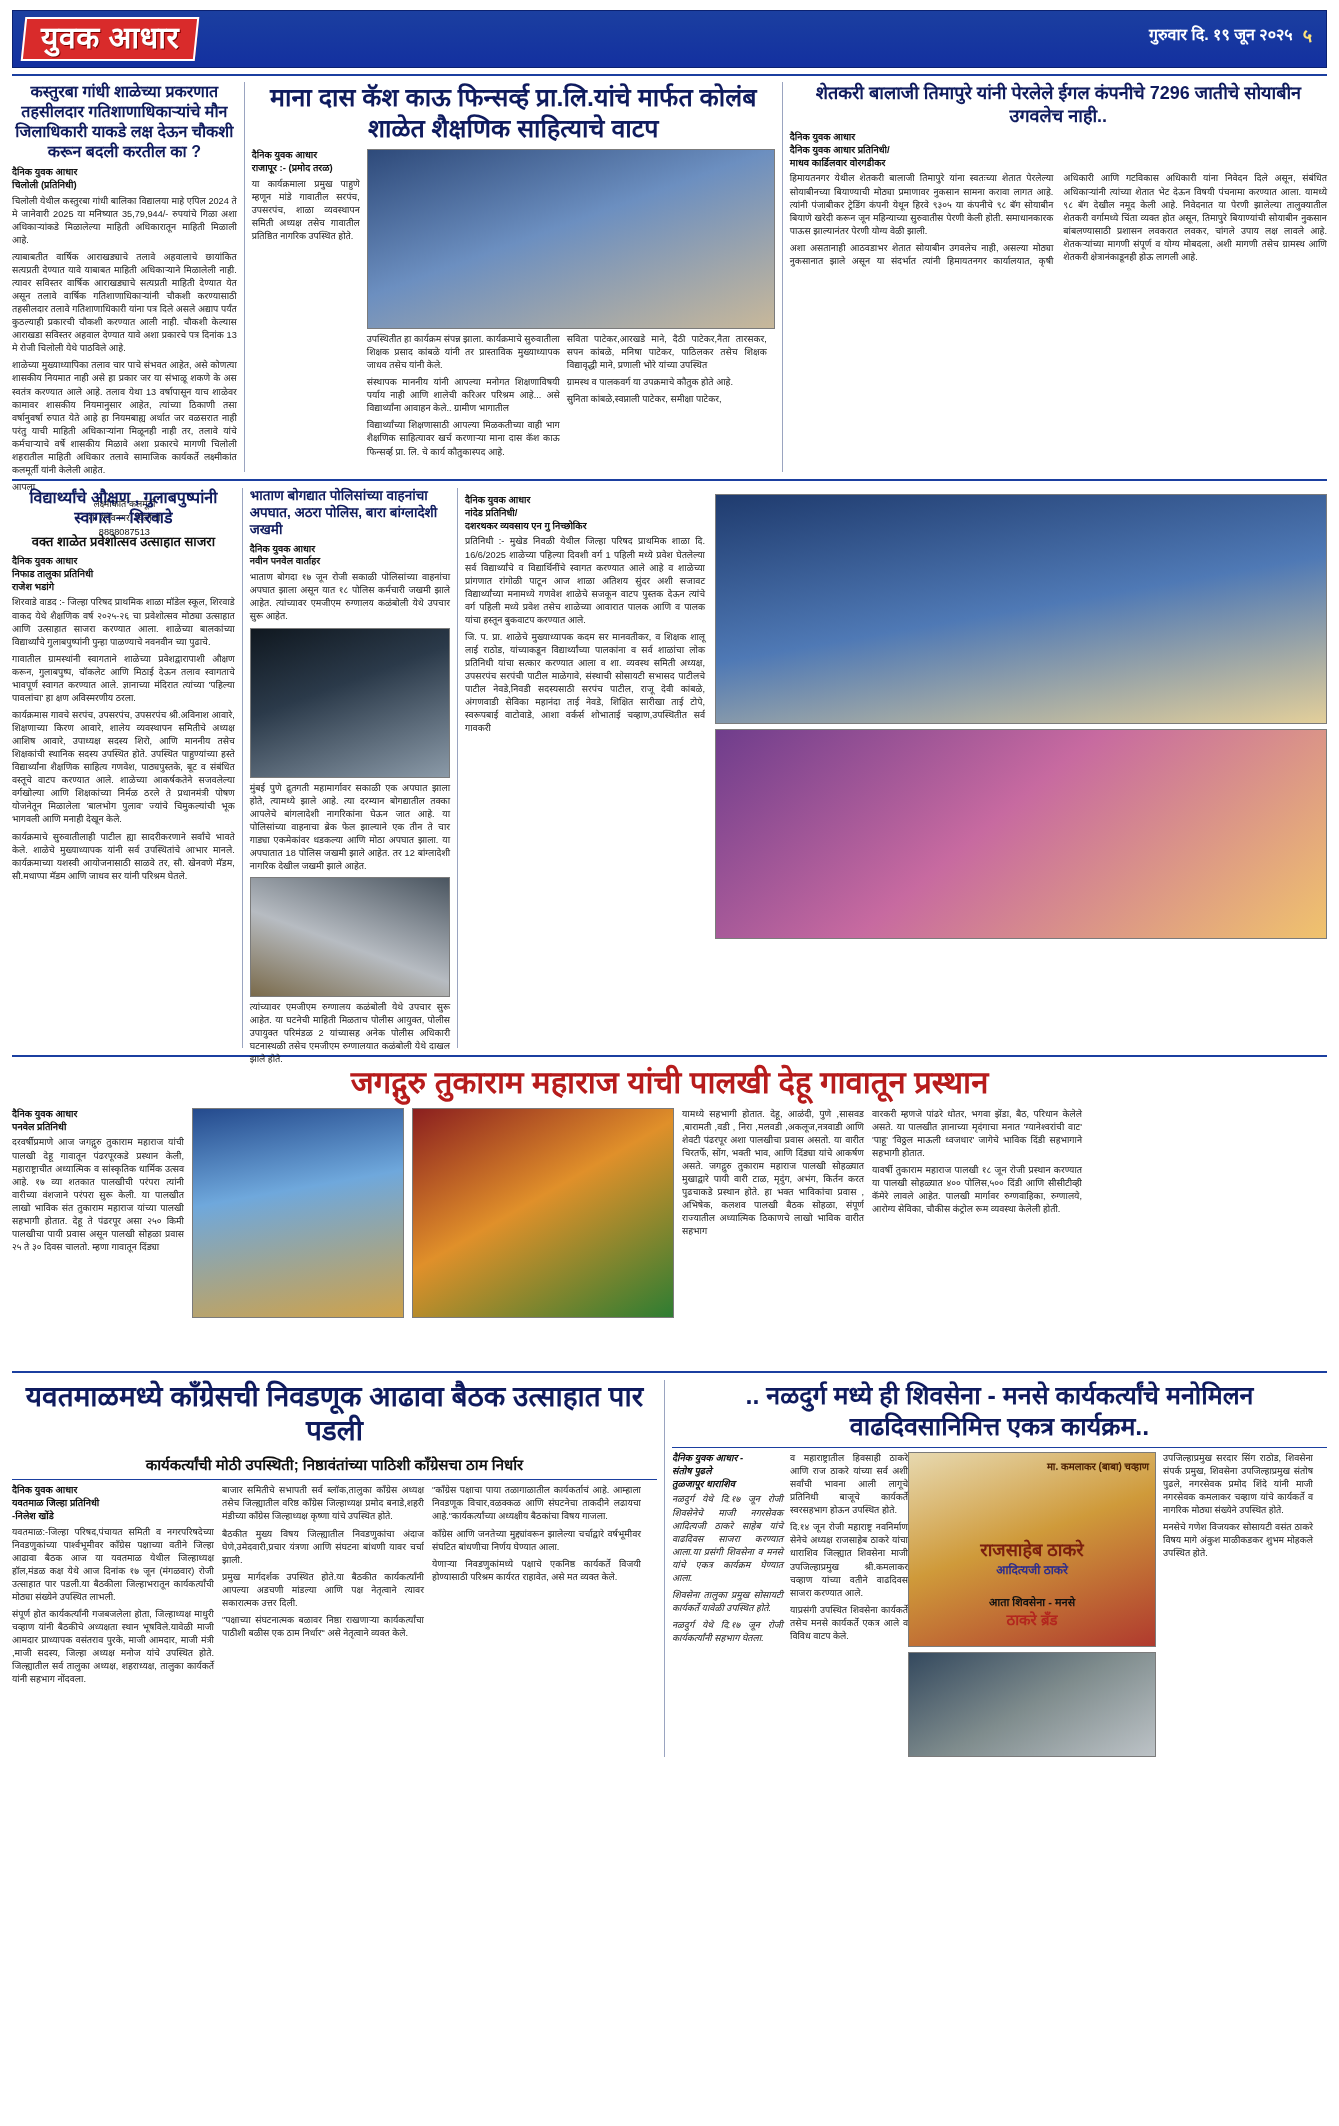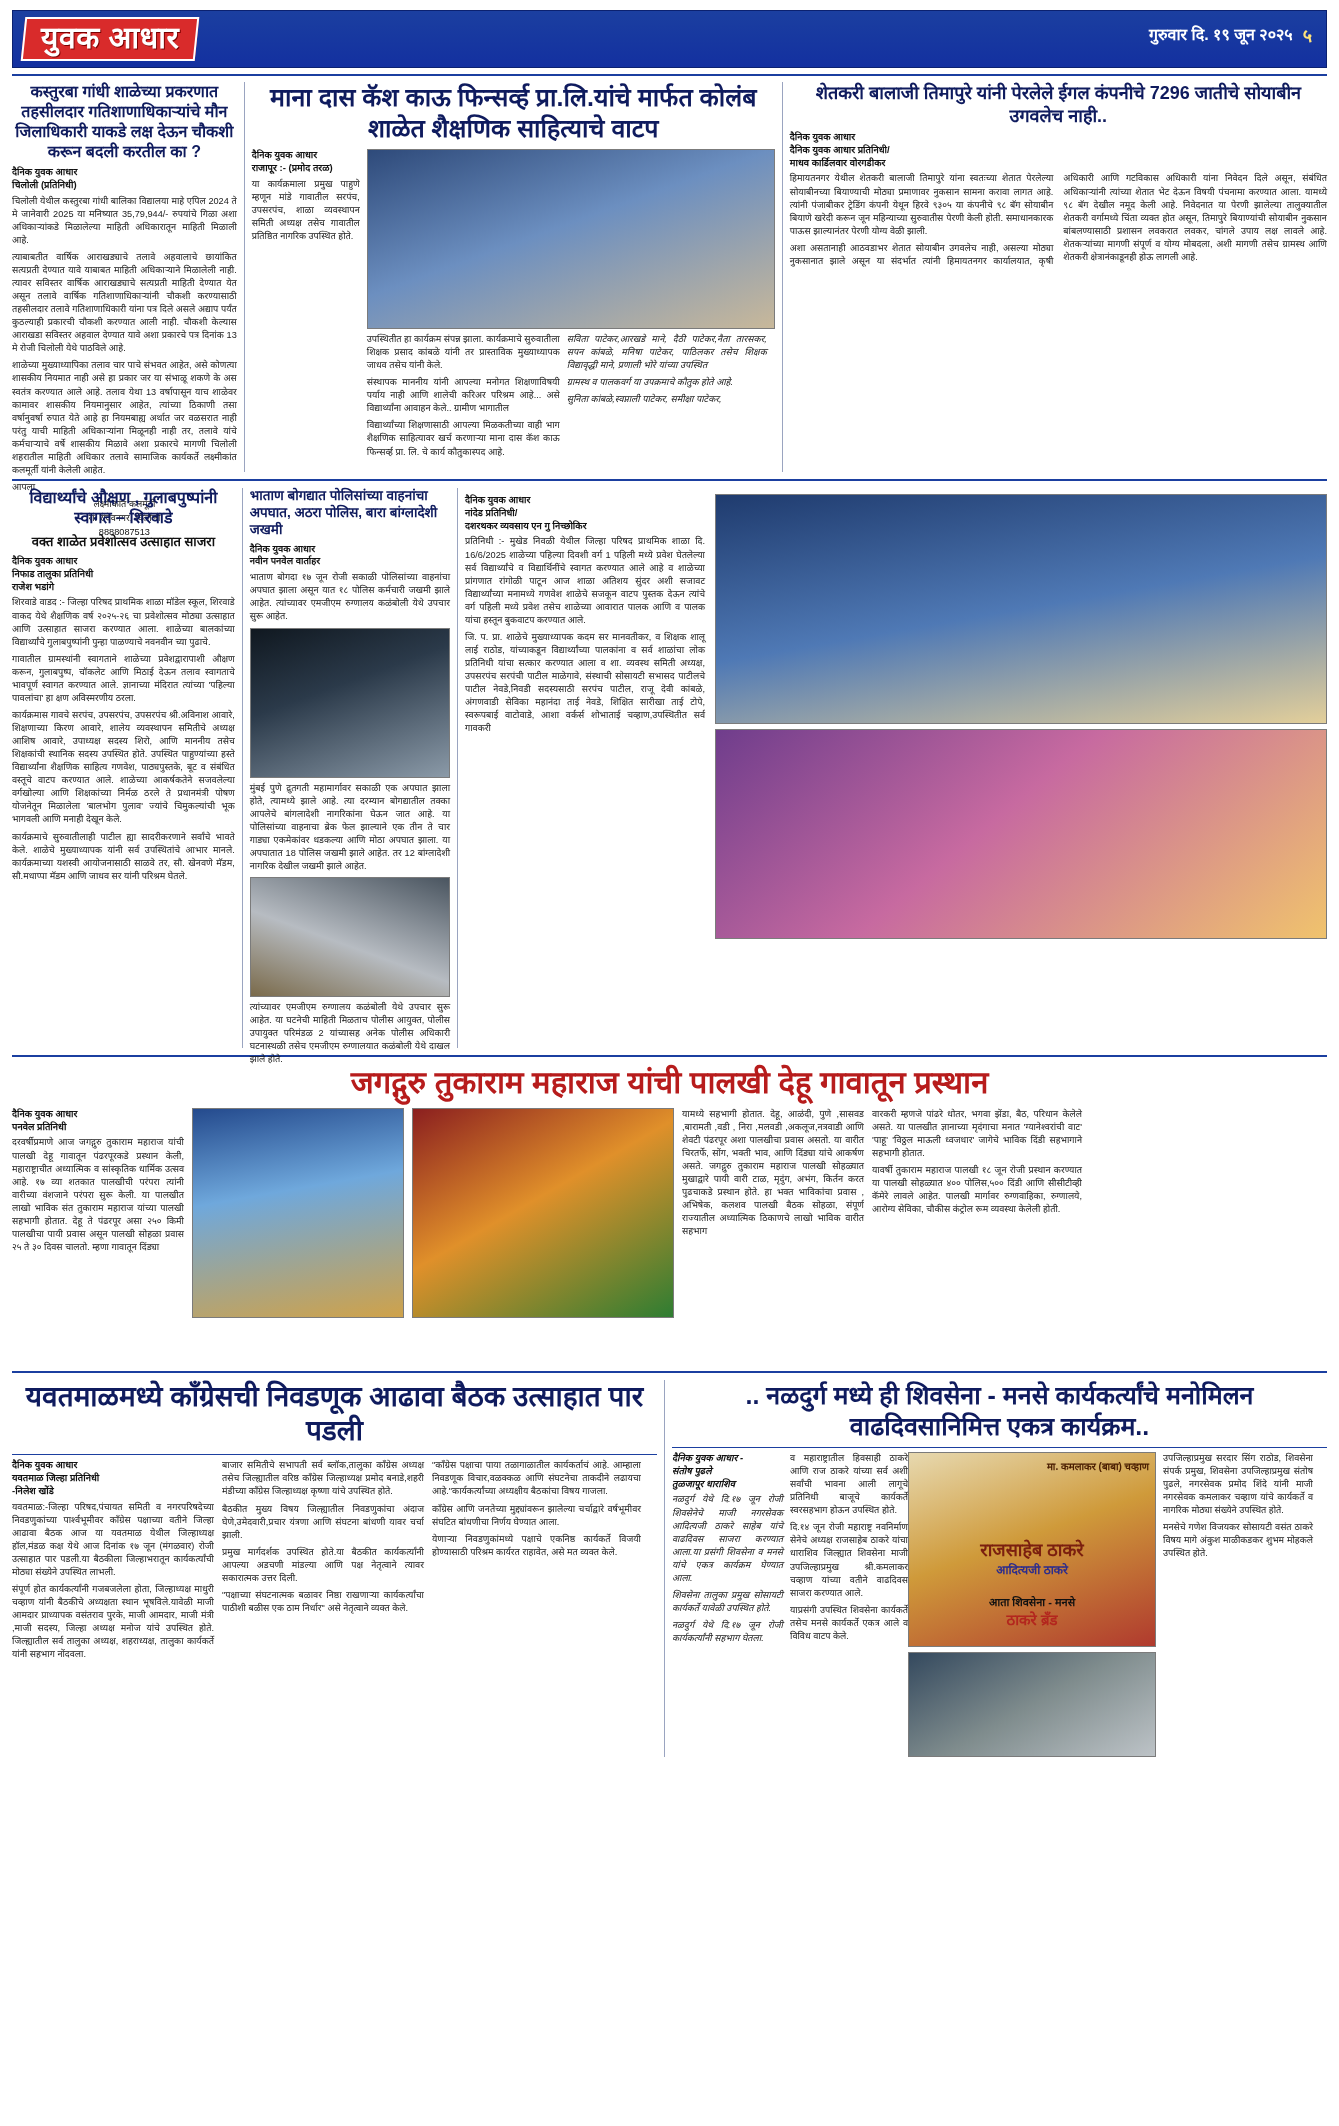--- a/index.html
+++ b/index.html
@@ -138,21 +138,21 @@
           <p class="body">या कार्यक्रमाला प्रमुख पाहुणे म्हणून मांडे गावातील सरपंच, उपसरपंच, शाळा व्यवस्थापन समिती अध्यक्ष तसेच गावातील प्रतिष्ठित नागरिक उपस्थित होते.</p>
         </div>
         <div style="width:408px;">
           <div class="photo ph-class" style="height:180px;"></div>
           <div class="row" style="margin-top:4px;">
             <div style="width:200px; padding-right:7px;">
               <p class="body">उपस्थितीत हा कार्यक्रम संपन्न झाला. कार्यक्रमाचे सुरुवातीला शिक्षक प्रसाद कांबळे यांनी तर प्रास्ताविक मुख्याध्यापक जाधव तसेच यांनी केले.</p>
               <p class="body">संस्थापक माननीय यांनी आपल्या मनोगत शिक्षणाविषयी पर्याय नाही आणि शालेची करिअर परिश्रम आहे... असे विद्यार्थ्यांना आवाहन केले.. ग्रामीण भागातील</p>
               <p class="body">विद्यार्थ्यांच्या शिक्षणासाठी आपल्या मिळकतीच्या वाही भाग शैक्षणिक साहित्यावर खर्च करणाऱ्या माना दास कॅश काऊ फिन्सर्व्ह प्रा. लि. चे कार्य कौतुकास्पद आहे.</p>
             </div>
-            <div style="width:200px;font-style:italic;">
+            <div style="width:200px;">
               <p class="body">सविता पाटेकर,आरखडे माने, दैठी पाटेकर,नैता तारसकर, सपन कांबळे, मनिषा पाटेकर, पाठिलकर तसेच शिक्षक विद्यावृद्धी माने, प्रणाली भोरे यांच्या उपस्थित</p>
               <p class="body">ग्रामस्थ व पालकवर्ग या उपक्रमाचे कौतुक होते आहे.</p>
               <p class="body">सुनिता कांबळे,स्वप्नाली पाटेकर, समीक्षा पाटेकर,</p>
             </div>
           </div>
         </div>
       </div>
     </div>
 
     <div class="divider-v"></div>
@@ -242,20 +242,21 @@
       </div>
     </div>
   </div>
 
   <div class="hr-blue"></div>
 
   <div class="row">
 
     <div style="width:645px;">
       <h2 class="headline" style="font-size:28px;">यवतमाळमध्ये काँग्रेसची निवडणूक आढावा बैठक उत्साहात पार पडली</h2>
+      <h3 class="subhead">कार्यकर्त्यांची मोठी उपस्थिती; निष्ठावंतांच्या पाठिशी काँग्रेसचा ठाम निर्धार</h3>
       <div class="rule-thin"></div>
       <div class="row">
         <div style="width:210px; padding-right:8px;">
           <div class="byline" style="white-space:pre-line">दैनिक युवक आधार
 यवतमाळ जिल्हा प्रतिनिधी
 -निलेश खोंडे</div>
           <p class="body">यवतमाळ:-जिल्हा परिषद,पंचायत समिती व नगरपरिषदेच्या निवडणुकांच्या पार्श्वभूमीवर काँग्रेस पक्षाच्या वतीने जिल्हा आढावा बैठक आज या यवतमाळ येथील जिल्हाध्यक्ष हॉल,मंडळ कक्ष येथे आज दिनांक १७ जून (मंगळवार) रोजी उत्साहात पार पडली.या बैठकीला जिल्हाभरातून कार्यकर्त्यांची मोठ्या संख्येने उपस्थित लाभली.</p>
           <p class="body">संपूर्ण होत कार्यकर्त्यांनी गजबजलेला होता, जिल्हाध्यक्ष माधुरी चव्हाण यांनी बैठकीचे अध्यक्षता स्थान भूषविले.यावेळी माजी आमदार प्राध्यापक वसंतराव पुरके, माजी आमदार, माजी मंत्री ,माजी सदस्य, जिल्हा अध्यक्ष मनोज यांचे उपस्थित होते. जिल्ह्यातील सर्व तालुका अध्यक्ष, शहराध्यक्ष, तालुका कार्यकर्ते यांनी सहभाग नोंदवला.</p>
         </div>
         <div style="width:210px; padding-right:8px;">

